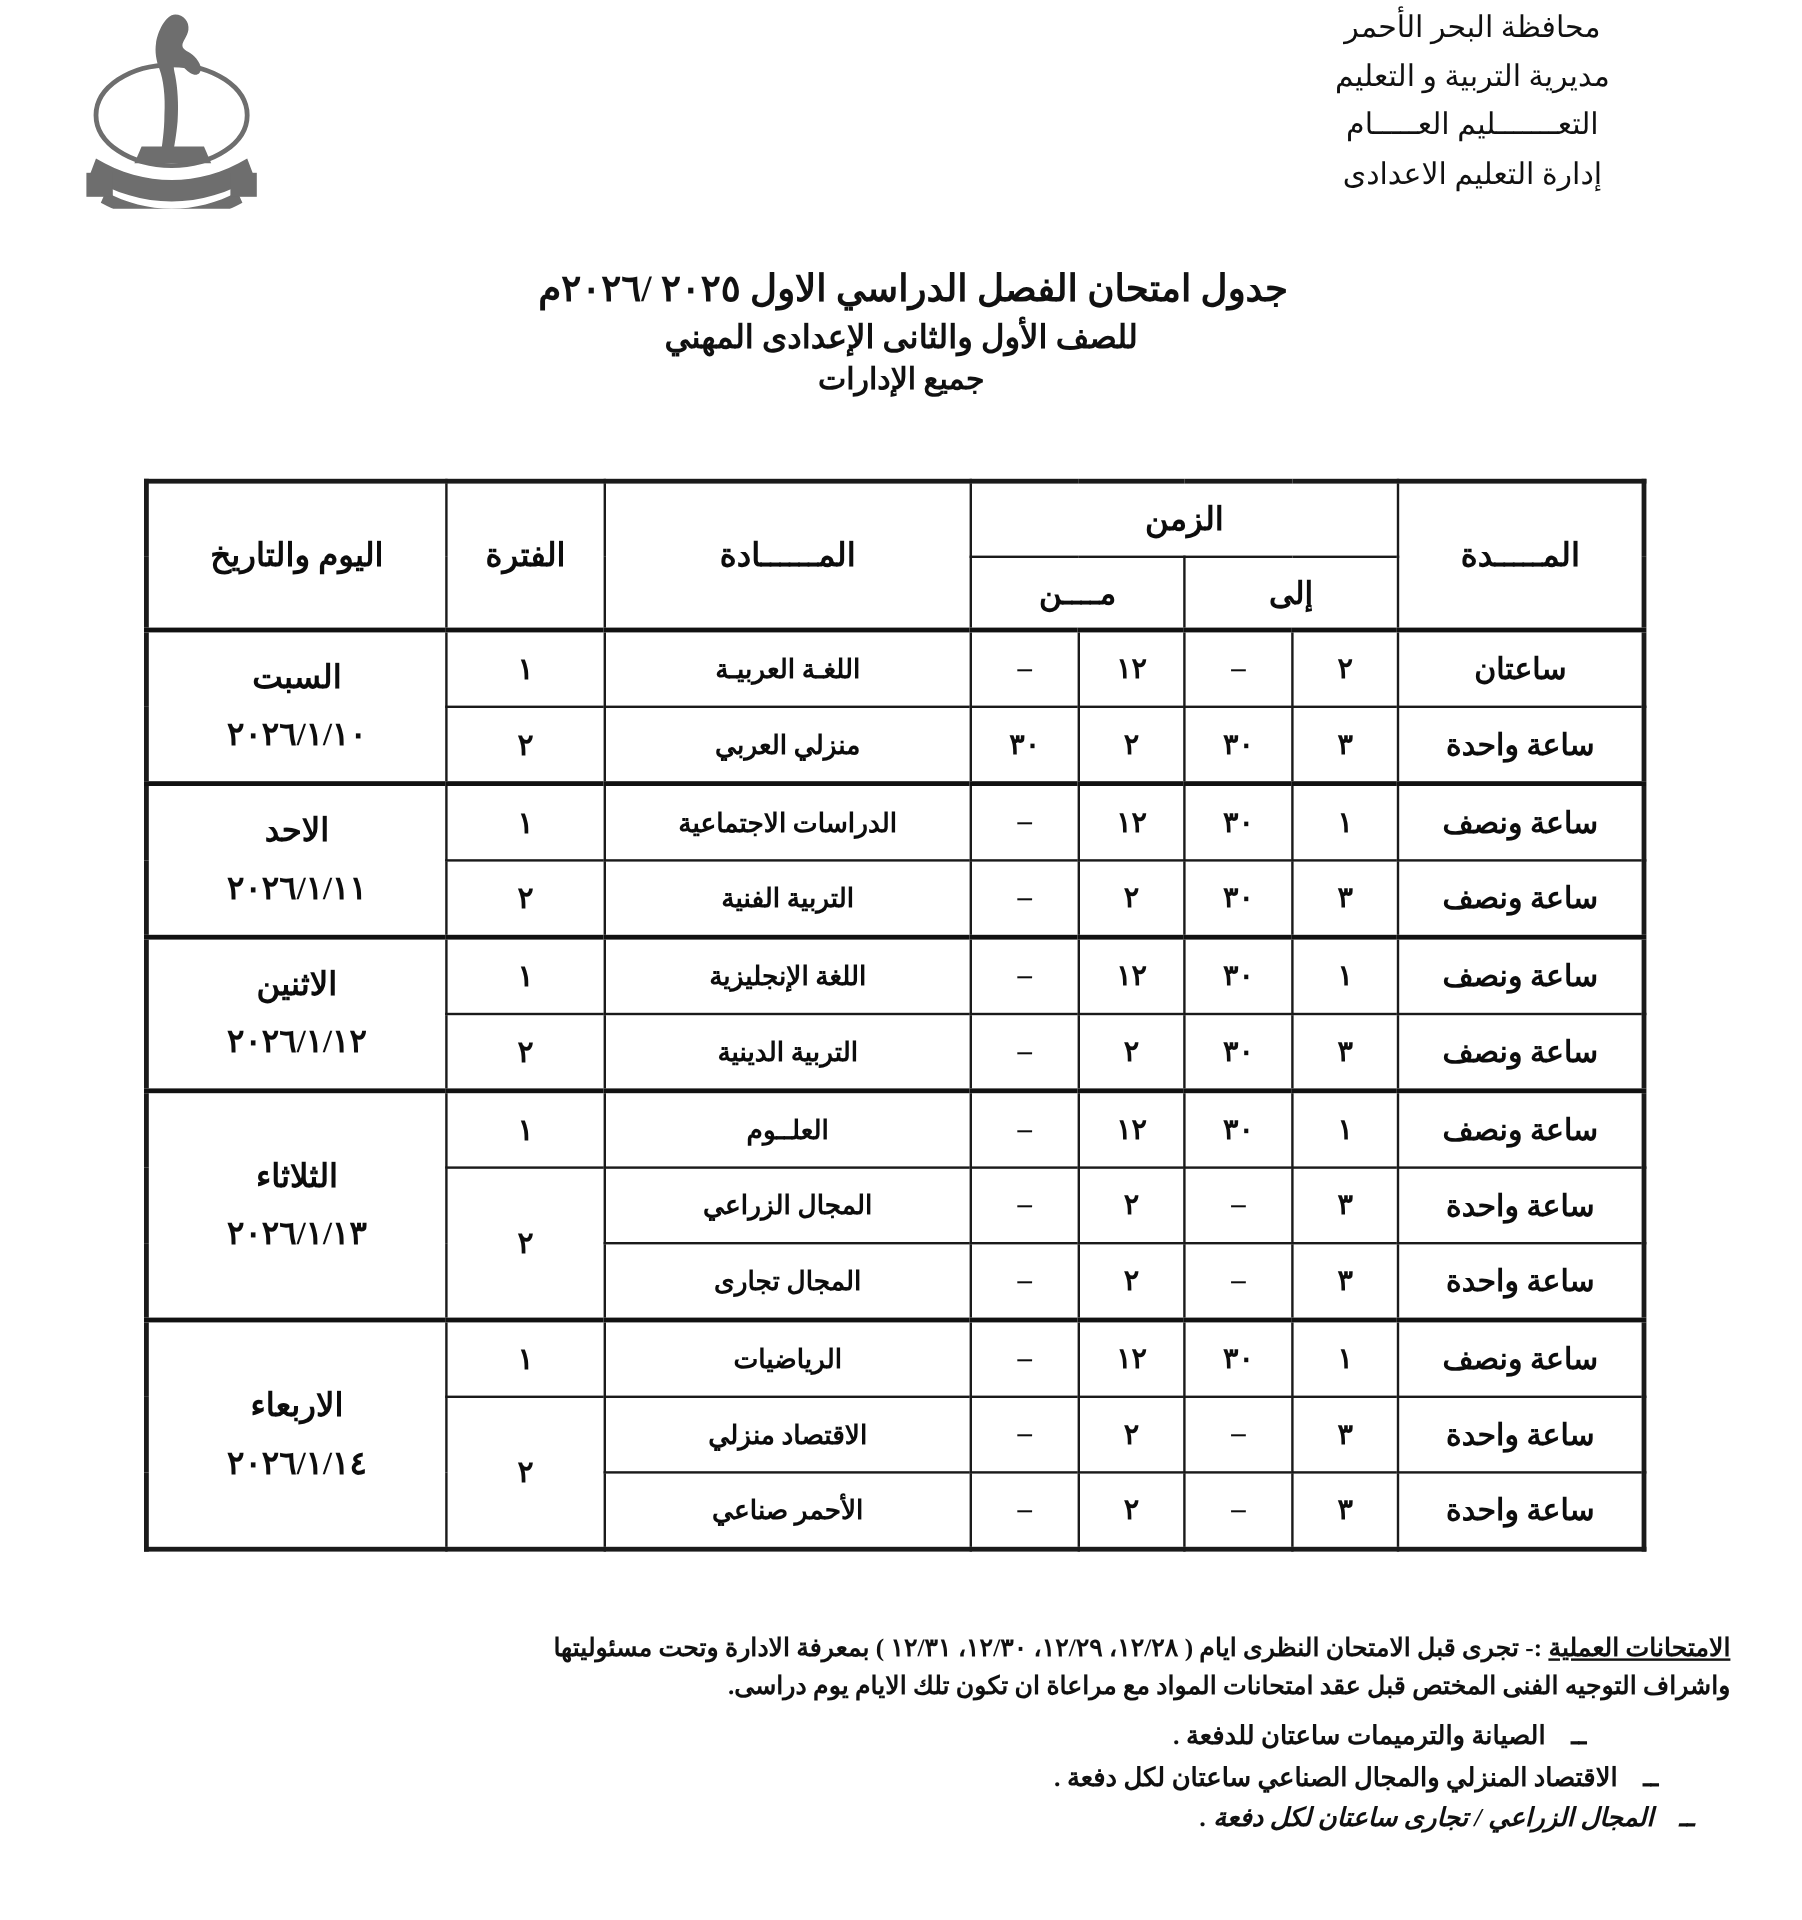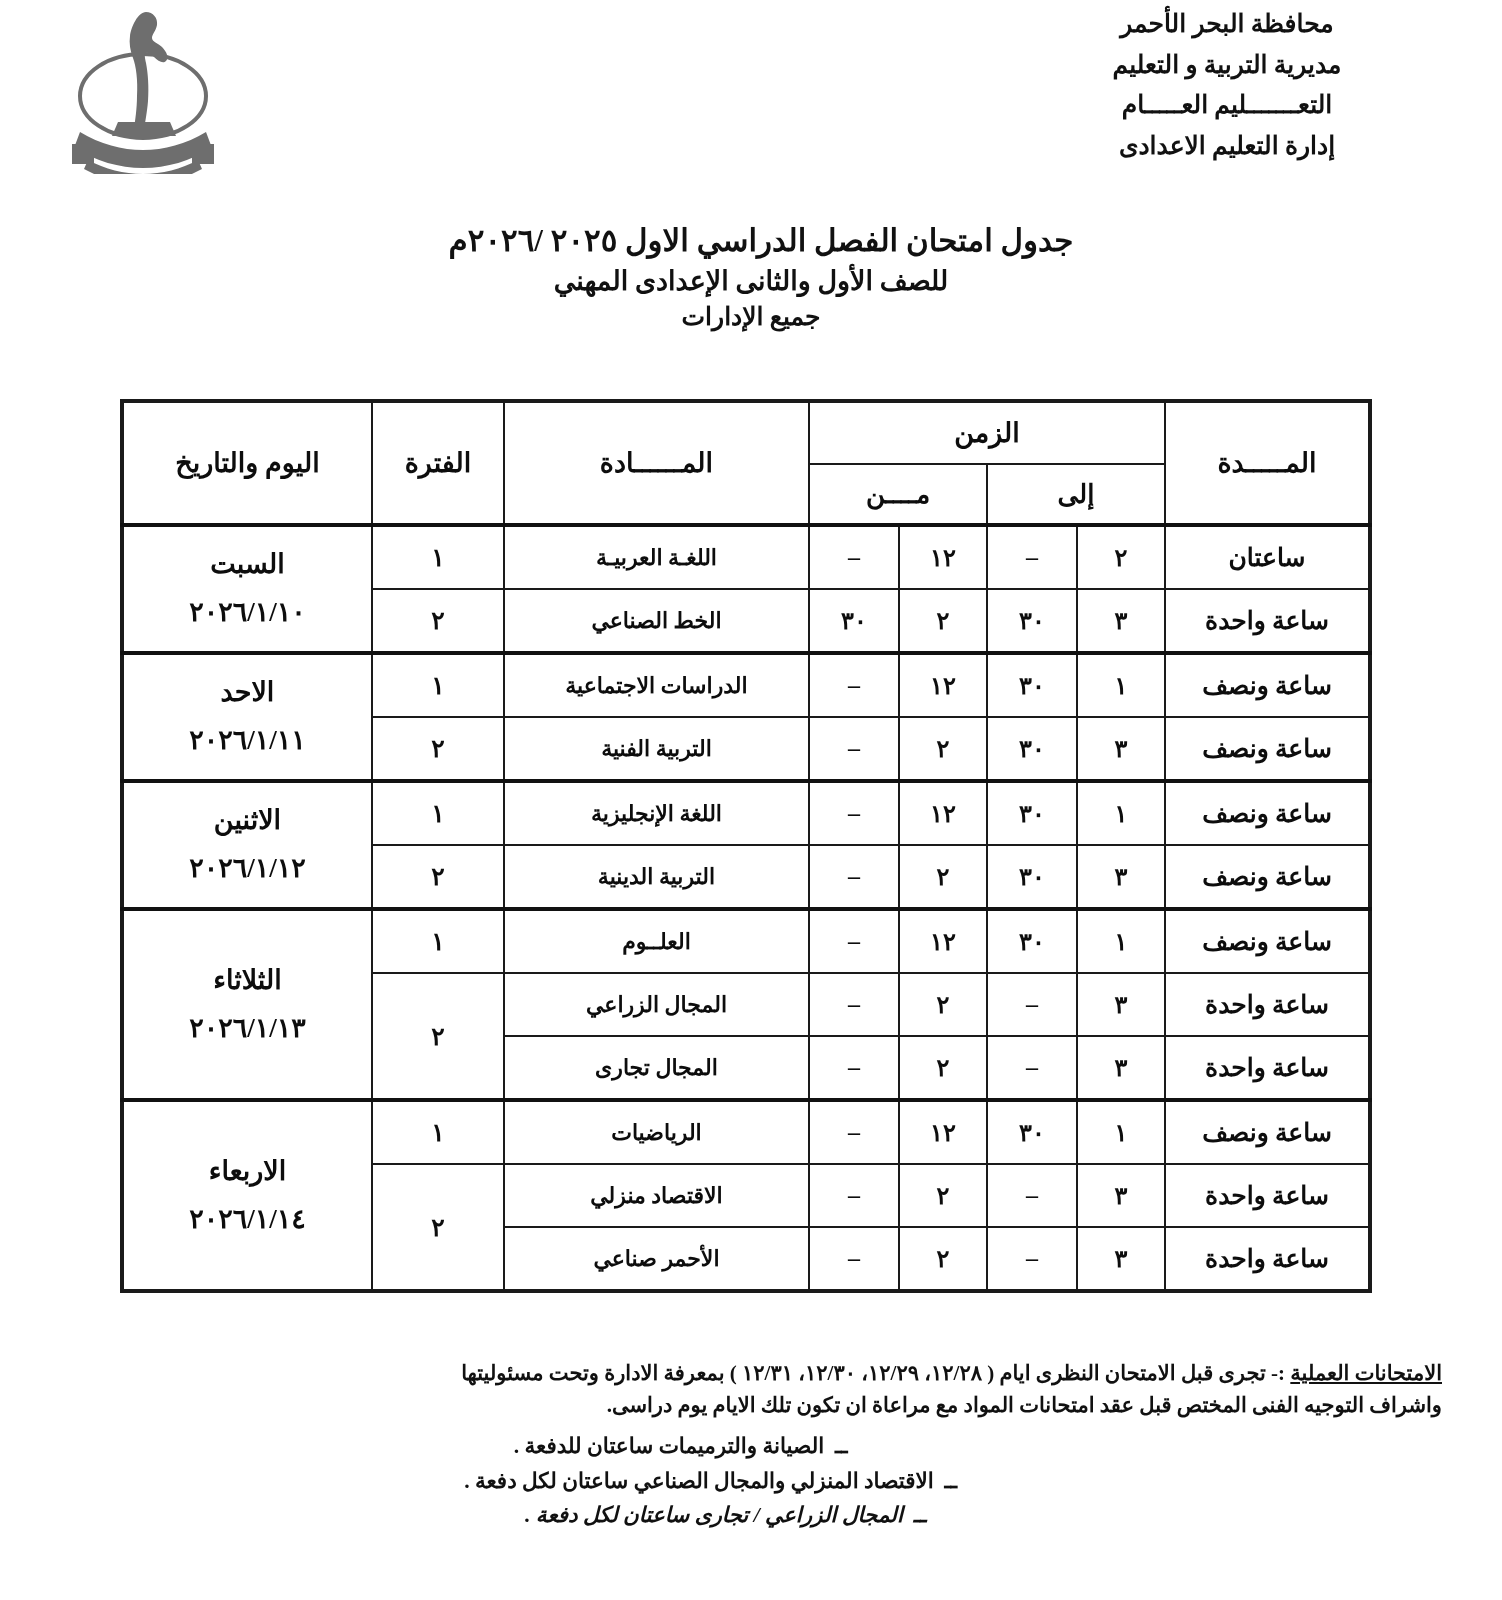--- a/index.html
+++ b/index.html
@@ -14,21 +14,21 @@
   }
   .page{position:relative;width:1502px;height:1600px;}
 
   
   .hdr{
     position:absolute;top:0;left:0;width:1502px;height:190px;
   }
   .hdr-lines{
     position:absolute;right:40px;top:4px;width:470px;
     text-align:center;
-    font-weight:bold;
+    font-weight:normal;
     font-size:25px;
     line-height:1.62;
     letter-spacing:.2px;
   }
   .hdr-lines div{white-space:nowrap;}
   .hdr-lines .stretch{letter-spacing:.4px;}
 
   
   .logo{
     position:absolute;left:58px;top:4px;width:170px;height:170px;
@@ -99,21 +99,21 @@
     font-size:21px;line-height:1.52;
   }
   .note-para .u{text-decoration:underline;}
   .bullets{
     margin-top:7px;
     font-size:21.5px;
     line-height:1.62;
   }
   .bullets .bl{
     display:block;
-    text-align:center;
+    text-align:right;
     white-space:nowrap;
   }
   .bullets .bl .bullet{display:inline-block;width:34px;}
   
   .bl.l1{margin-right:120px;}
   .bl.l2{margin-right:60px;}
   .bl.l3{margin-right:30px;font-style:italic;}
   .bl.l4{margin-right:0px;}
 </style>
 </head>
@@ -193,21 +193,21 @@
                 <span>٢٠٢٦/١/١٠</span>
               </div>
             </td>
           </tr>
           <tr class="drow">
             <td class="dur">ساعة واحدة</td>
             <td class="num">٣</td>
             <td class="num dash">٣٠</td>
             <td class="num">٢</td>
             <td class="num dash">٣٠</td>
-            <td class="subject">الخط الصناعي</td>
+            <td class="subject">منزلي العربي</td>
             <td class="period">٢</td>
           </tr>
           <tr class="drow grp-start">
             <td class="dur">ساعة ونصف</td>
             <td class="num">١</td>
             <td class="num dash">٣٠</td>
             <td class="num">١٢</td>
             <td class="num dash">–</td>
             <td class="subject">الدراسات الاجتماعية</td>
             <td class="period">١</td>

